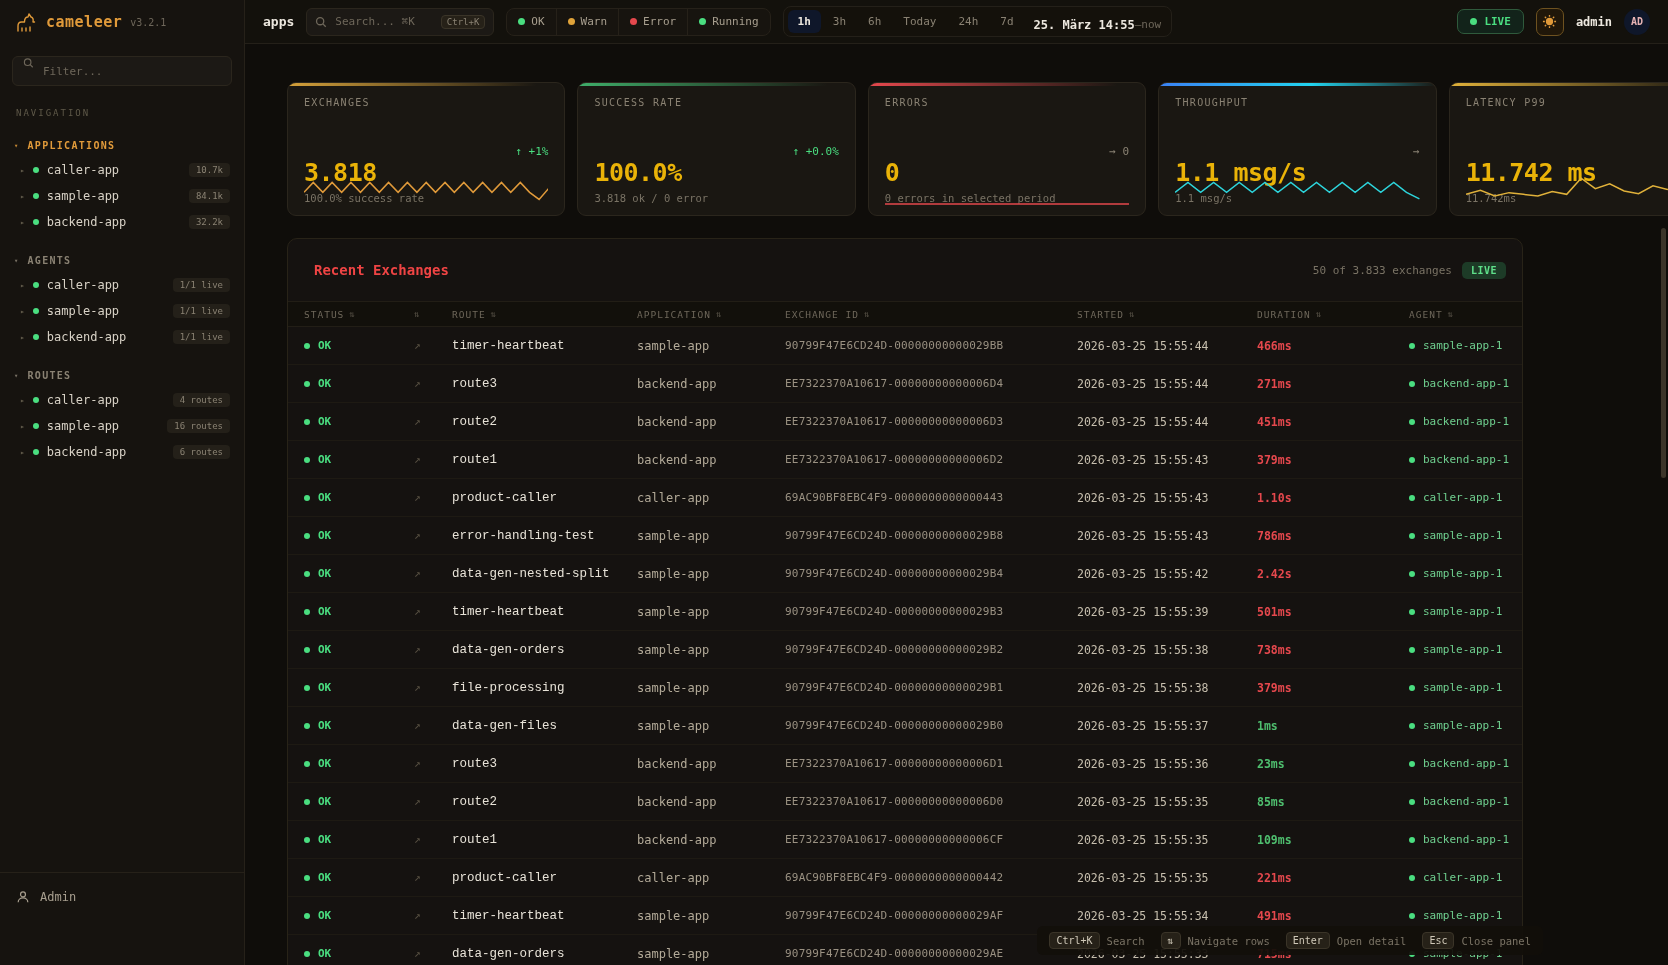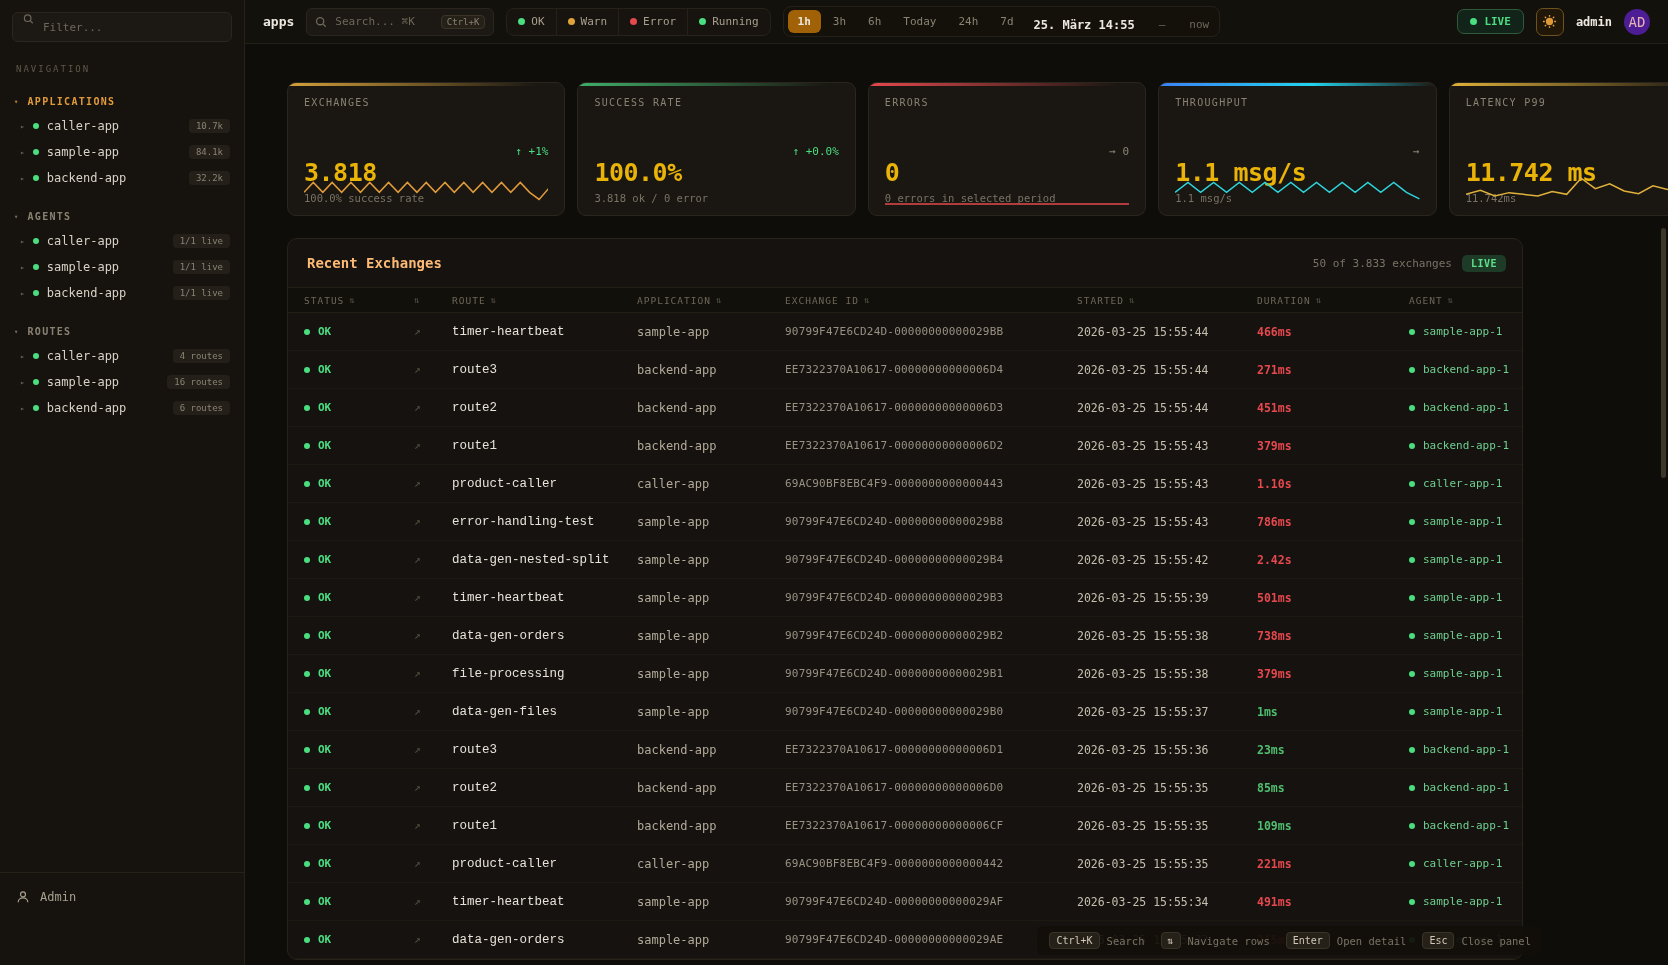--- a/index.html
+++ b/index.html
@@ -40,47 +40,47 @@
   .search input { flex:1; min-width:0; background:none; border:none; outline:none; color:#d8d2c6; font-size:11px; font-family:inherit; }
   .search input::placeholder { color:#6e675a; }
   .search kbd, .hint kbd { background:#262118; border:1px solid #3a3428; border-radius:4px; color:#8a8273; font-size:9px; padding:1px 5px; font-family:inherit; white-space:nowrap; }
   .chips { display:flex; align-items:center; background:#17140f; border:1px solid #262119; border-radius:8px; height:28px; overflow:hidden; }
   .chip { display:flex; align-items:center; gap:6px; padding:0 11px; height:100%; color:#a89f8f; font-size:11px; border-right:1px solid #262119; cursor:pointer; }
   .chip:last-child { border-right:none; }
   .chip .dot { width:7px; height:7px; }
   .time-group { display:flex; align-items:center; gap:10px; background:#14110b; border:1px solid #242019; border-radius:8px; padding:3px 10px 3px 4px; }
   .ranges { display:flex; align-items:center; gap:2px; }
   .range { background:none; border:none; color:#8a8273; font-size:11px; padding:5px 10px; border-radius:6px; cursor:pointer; font-family:inherit; }
-  .range.active { background:#a16207; color:#ede8df; font-weight:bold; }
-  .dt { display:flex; gap:24px; font-size:12px;margin-top:6px; }
+  .range.active { background:#0f172a; color:#ede8df; font-weight:bold; }
+  .dt { display:flex; gap:0; font-size:12px;margin-top:6px; }
   .dt .date { color:#ede8df; font-weight:bold; }
   .dt .dim { color:#6e675a; font-size:11px; }
   .tb-right { margin-left:auto; display:flex; align-items:center; gap:12px; }
   .live-badge { display:flex; gap:7px; align-items:center; border:1px solid #2f5a3c; background:#12231a; color:#4ade80; font-size:11px; font-weight:bold; padding:5px 12px; border-radius:7px; }
   .live-badge .dot { width:7px; height:7px; }
   .sun-btn { width:28px; height:28px; border-radius:7px; background:#201709; border:1px solid #6e5220; display:flex; align-items:center; justify-content:center; cursor:pointer; }
   .user { color:#ede8df; font-size:12px; font-weight:bold; }
-  .avatar { width:26px; height:26px; border-radius:50%; background:#4c1d95; color:#e8b4b4; font-size:14px; font-weight:normal; display:flex; align-items:center; justify-content:center; cursor:pointer; }
+  .avatar { width:26px; height:26px; border-radius:50%; background:#0f172a; color:#e8b4b4; font-size:10px; font-weight:bold; display:flex; align-items:center; justify-content:center; cursor:pointer; }
 
   
   .content { padding:38px 0 0 42px; }
   .cards { display:flex; gap:12px; width:1440px; margin-bottom:22px; }
   .card { flex:1; background:#1a1712; border:1px solid #2b261d; border-radius:9px; padding:14px 16px 10px; position:relative; overflow:hidden; height:134px; }
   .card-top { position:absolute; top:0; left:0; right:0; height:3px; }
   .card-label { color:#8a8273; font-size:10px; letter-spacing:1.3px; }
   .value-row { display:flex; justify-content:space-between; align-items:center; margin-top:8px; }
   .card-value { color:#eab308; font-size:25px; font-weight:bold; letter-spacing:-.5px; white-space:nowrap;margin-top:42px; }
   .card-delta { font-size:11px; white-space:nowrap; }
   .tone-green { color:#4ade80; } .tone-dim { color:#8a8273; }
   .card-sub { color:#7a7365; font-size:10.5px; margin-top:5px; }
   svg.spark { position:absolute; left:16px; bottom:8px; width:calc(100% - 32px); height:34px; }
 
   .panel { width:1236px; background:#151210; border:1px solid #282318; border-radius:10px; overflow:hidden; }
   .panel-head { display:flex; align-items:center; justify-content:space-between; padding:13px 16px; }
-  .panel-head h2 { margin:3px; font-size:14px; color:#fdba74; }
+  .panel-head h2 { margin:10px; font-size:14px; color:#ef4444; }
   .head-right { display:flex; align-items:center; gap:10px; color:#7a7365; font-size:11px; }
   .live-pill { background:#1d3b27; color:#5fe08a; font-size:10px; font-weight:bold; padding:3px 9px; border-radius:5px; letter-spacing:.5px; }
 
   .thead, .row { display:grid; grid-template-columns:110px 38px 185px 148px 292px 180px 152px 1fr; align-items:center; padding:0 16px; }
   .thead { background:#12100b; border-top:1px solid #221e16; border-bottom:1px solid #221e16; height:26px; color:#6e675a; font-size:9.5px; letter-spacing:1px; }
   .th { display:flex; gap:5px; align-items:center; cursor:pointer; white-space:nowrap; }
   .sort { opacity:.7; font-size:9px; }
   .row { height:38px; border-bottom:1px solid #1e1a13; cursor:pointer; }
   .c-status { display:flex; gap:8px; align-items:center; color:#4ade80; font-size:11px; font-weight:bold; }
   .c-arrow { color:#575042; font-size:11px; }
@@ -98,20 +98,28 @@
 
   .scrollbar { position:absolute; top:46px; bottom:0; right:2px; width:5px; }
   .scroll-thumb { position:absolute; top:182px; height:250px; width:5px; background:#3b352a; border-radius:3px; cursor:grab; }
 </style>
 </head>
 <body>
 
 <div class="app">
 
   <aside class="sidebar">
+    <div class="logo-row">
+      <svg width="24" height="24" viewBox="0 0 24 24" fill="none" stroke="#e09a3a" stroke-width="1.4" stroke-linecap="round" stroke-linejoin="round">
+        <path d="M4 21 v-5 c0-2.5 1.5-4 3.5-4 h3 c0-3 1.5-5 3.5-5 l1-3 2 3 c2 .5 2.5 2.5 2 5 l1.5 0"></path>
+        <path d="M8 21 v-3 M12 21 v-3 M16 21 v-4"></path>
+      </svg>
+      <span class="logo-name">cameleer</span>
+      <span class="logo-ver">v3.2.1</span>
+    </div>
 
     <div class="filter-box">
       <svg width="12" height="12" viewBox="0 0 14 14" fill="none" stroke="#6e675a" stroke-width="1.5">
           <circle cx="6" cy="6" r="4.2"></circle>
           <path d="M9.2 9.2 L12.5 12.5"></path>
         </svg>
       <input placeholder="Filter..." style="">
     </div>
 
     <div class="nav-label">NAVIGATION</div>

